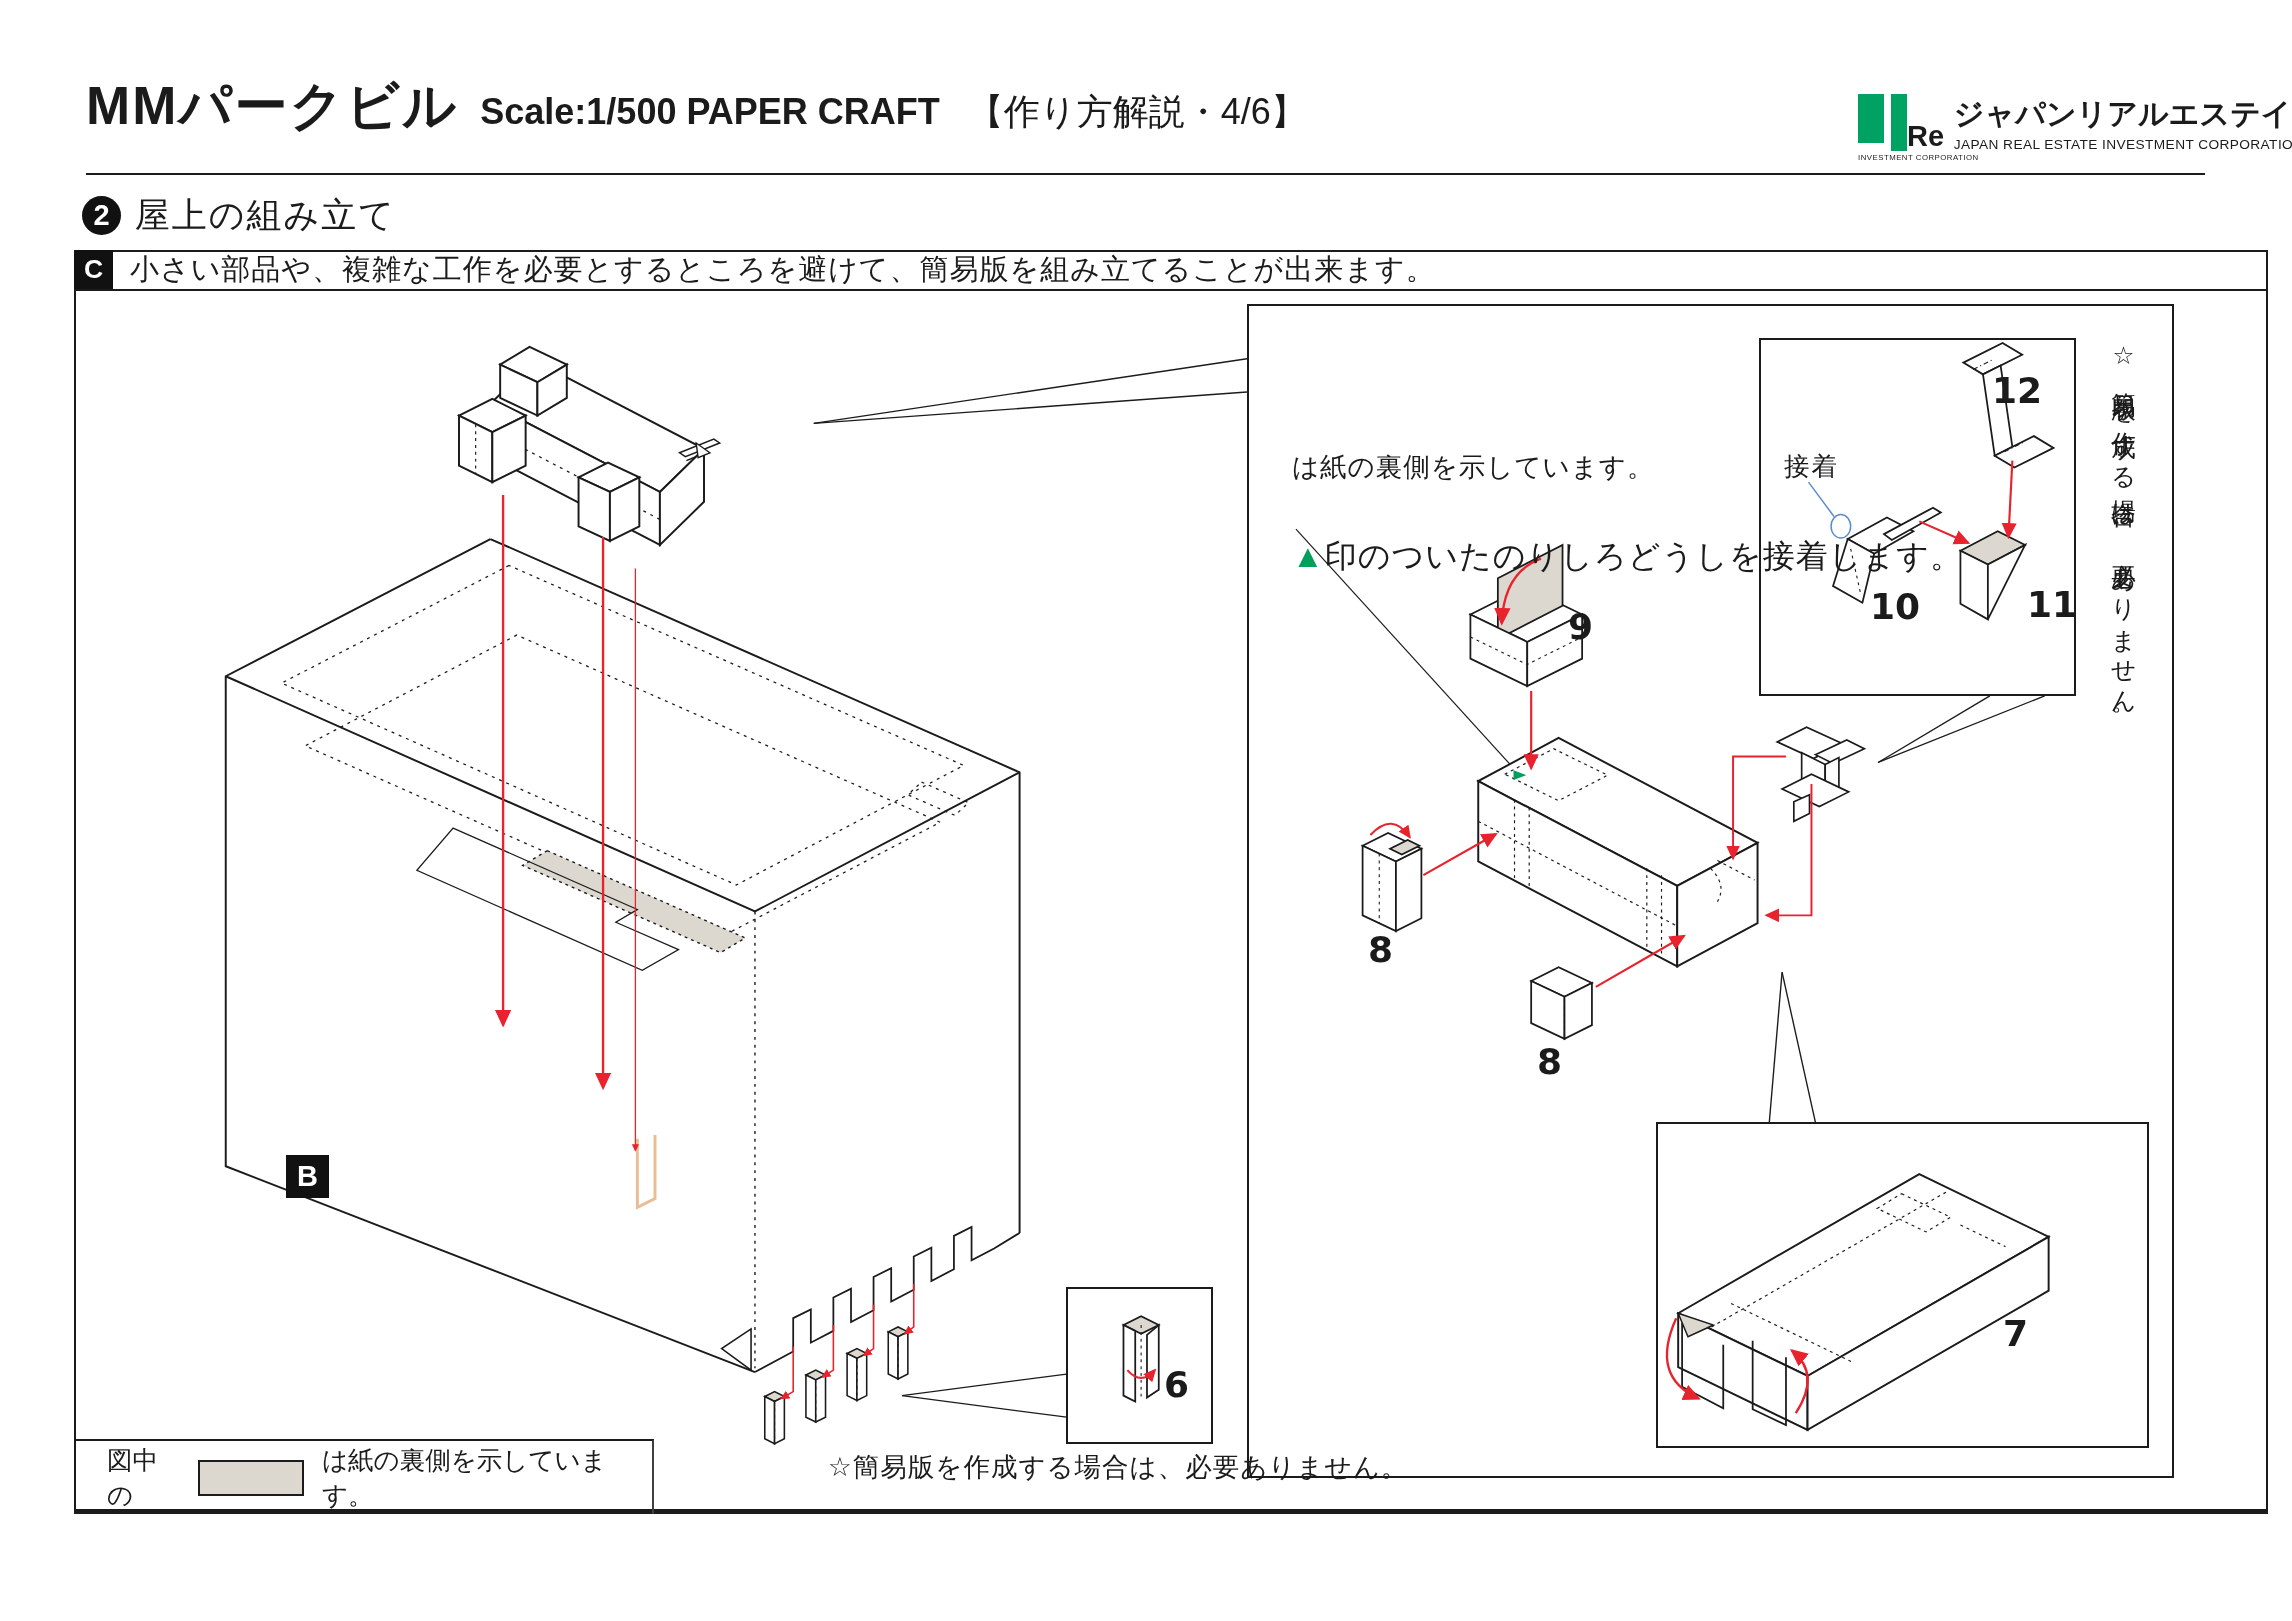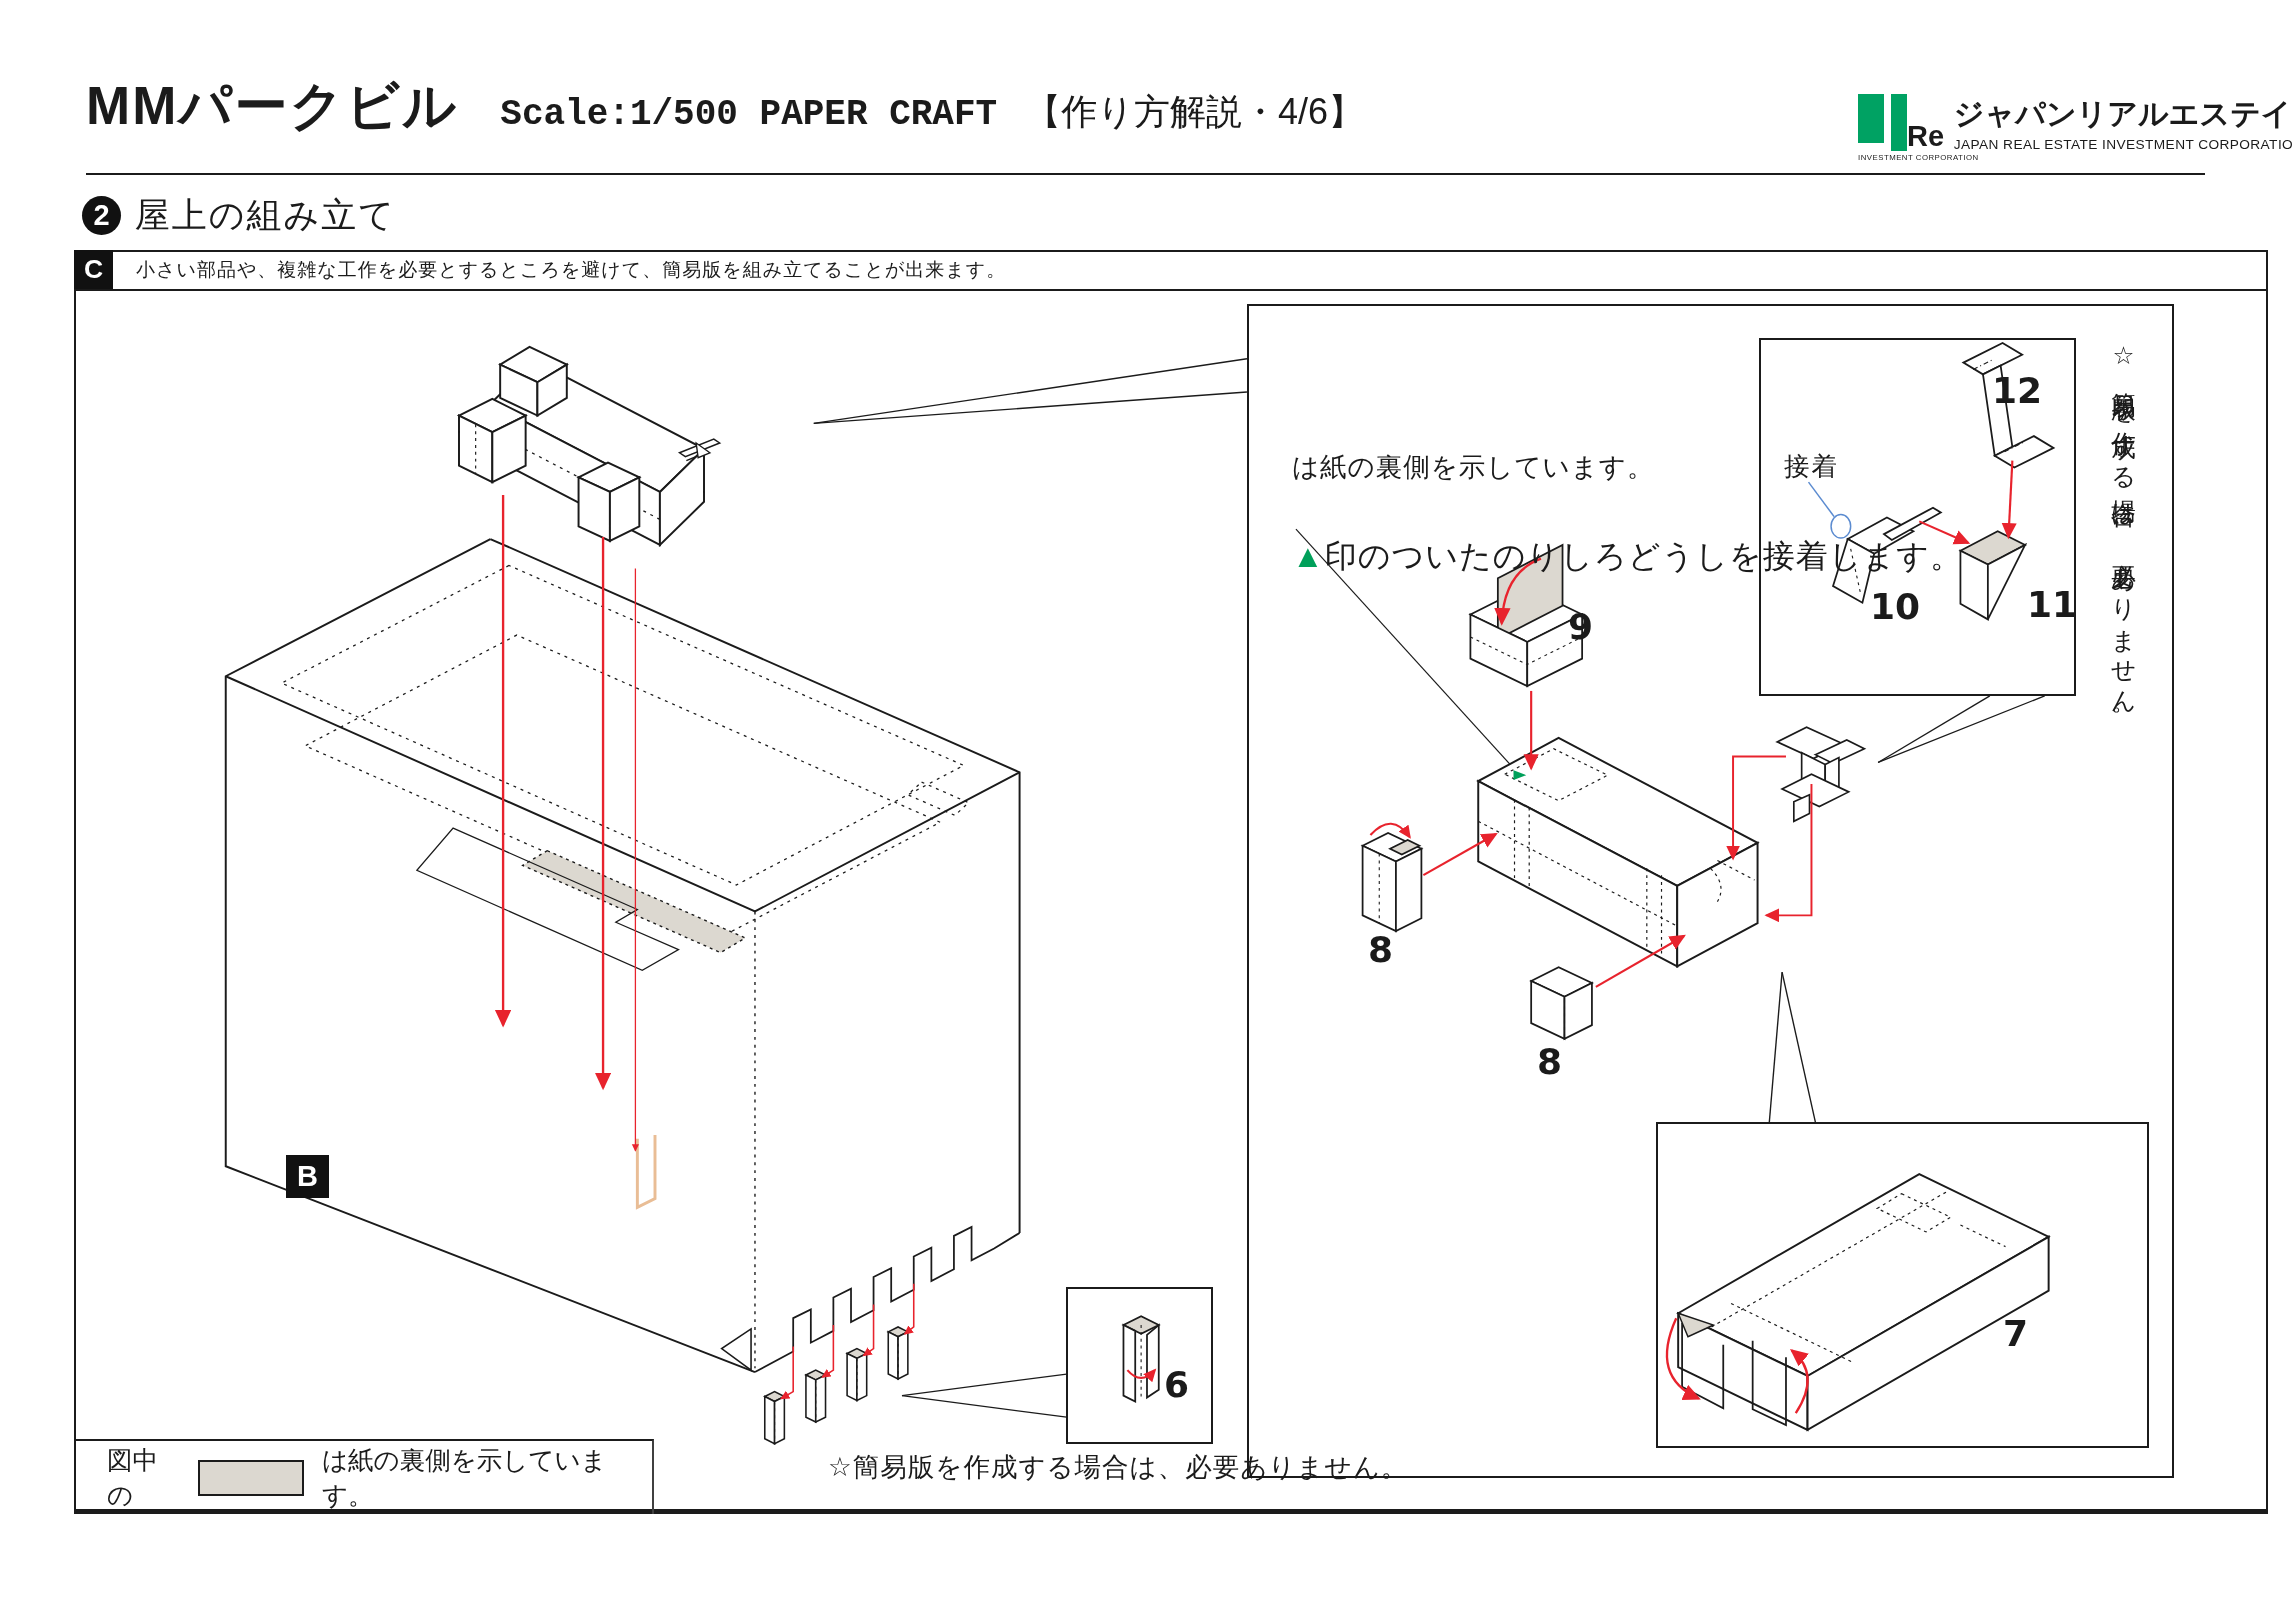--- a/index.html
+++ b/index.html
@@ -4,21 +4,21 @@
 <style>
   html,body{margin:0;padding:0;}
   body{
     width:2293px;height:1621px;position:relative;background:#ffffff;
     font-family:"Liberation Sans","DejaVu Sans",sans-serif;color:#1b1b1b;
     overflow:hidden;
   }
   .abs{position:absolute;}
   
   .title-main{font-size:53px;font-weight:bold;letter-spacing:2px;}
-  .title-scale{font-size:36px;font-weight:bold;margin-left:42px;font-family:Liberation Mono, monospace;}
+  .title-scale{font-size:36px;font-weight:bold;margin-left:22px;}
   .title-page{font-size:36px;margin-left:28px;}
   .header-rule{left:86px;top:173px;width:2119px;height:0;border-top:2.9px solid #1b1b1b;}
   .logo-wrap{left:1858px;top:94px;display:flex;align-items:flex-start;}
   .logo-mark{position:relative;width:86px;height:65px;}
   .logo-bar1{position:absolute;left:0;top:0;width:25.5px;height:49px;background:#00a263;}
   .logo-bar2{position:absolute;left:33px;top:0;width:15.7px;height:57px;background:#00a263;}
   .logo-re{position:absolute;left:49px;top:25.5px;font-size:29px;font-weight:bold;letter-spacing:0;}
   .logo-mark-sub{position:absolute;left:0;top:59px;font-size:7.8px;letter-spacing:0.5px;white-space:nowrap;}
   .logo-text{margin-left:9.8px;}
   .logo-jp{font-size:30px;font-weight:bold;white-space:nowrap;}
@@ -28,21 +28,21 @@
   .sec-num{width:39px;height:39px;border-radius:50%;background:#111;color:#fff;
     font-size:29px;font-weight:bold;display:flex;align-items:center;justify-content:center;}
   .sec-title{font-size:35px;margin-left:13.7px;letter-spacing:2px;}
   
   .outer-box{left:74px;top:250px;width:2194px;height:1264px;
     border:2px solid #1b1b1b;border-bottom:5.9px solid #1b1b1b;box-sizing:border-box;}
   .c-bar{left:74px;top:250px;width:2194px;height:41px;box-sizing:border-box;
     border-bottom:2px solid #1b1b1b;display:flex;align-items:center;}
   .c-chip{width:39px;height:39px;background:#111;color:#fff;font-size:26.5px;font-weight:bold;
     display:flex;align-items:center;justify-content:center;flex:0 0 auto;}
-  .c-text{font-size:19px;margin-left:23px;letter-spacing:1px;}
+  .c-text{font-size:29px;margin-left:17px;letter-spacing:1px;}
   
   .panel{box-sizing:border-box;border:2px solid #1b1b1b;background:transparent;}
   .b-chip{left:286px;top:1155px;width:43px;height:43px;background:#111;color:#fff;
     font-size:29px;font-weight:bold;display:flex;align-items:center;justify-content:center;}
   
   .legend-box{left:74px;top:1439px;width:580px;height:75px;box-sizing:border-box;
     border-top:2px solid #1b1b1b;border-right:2px solid #404040;display:flex;align-items:center;}
   .legend-pre{font-size:25.5px;margin-left:33px;}
   .legend-swatch{width:104px;height:32px;background:#dcd8d0;border:2px solid #1b1b1b;margin-left:15.7px;}
   .legend-suf{font-size:25.5px;margin-left:17.6px;}

